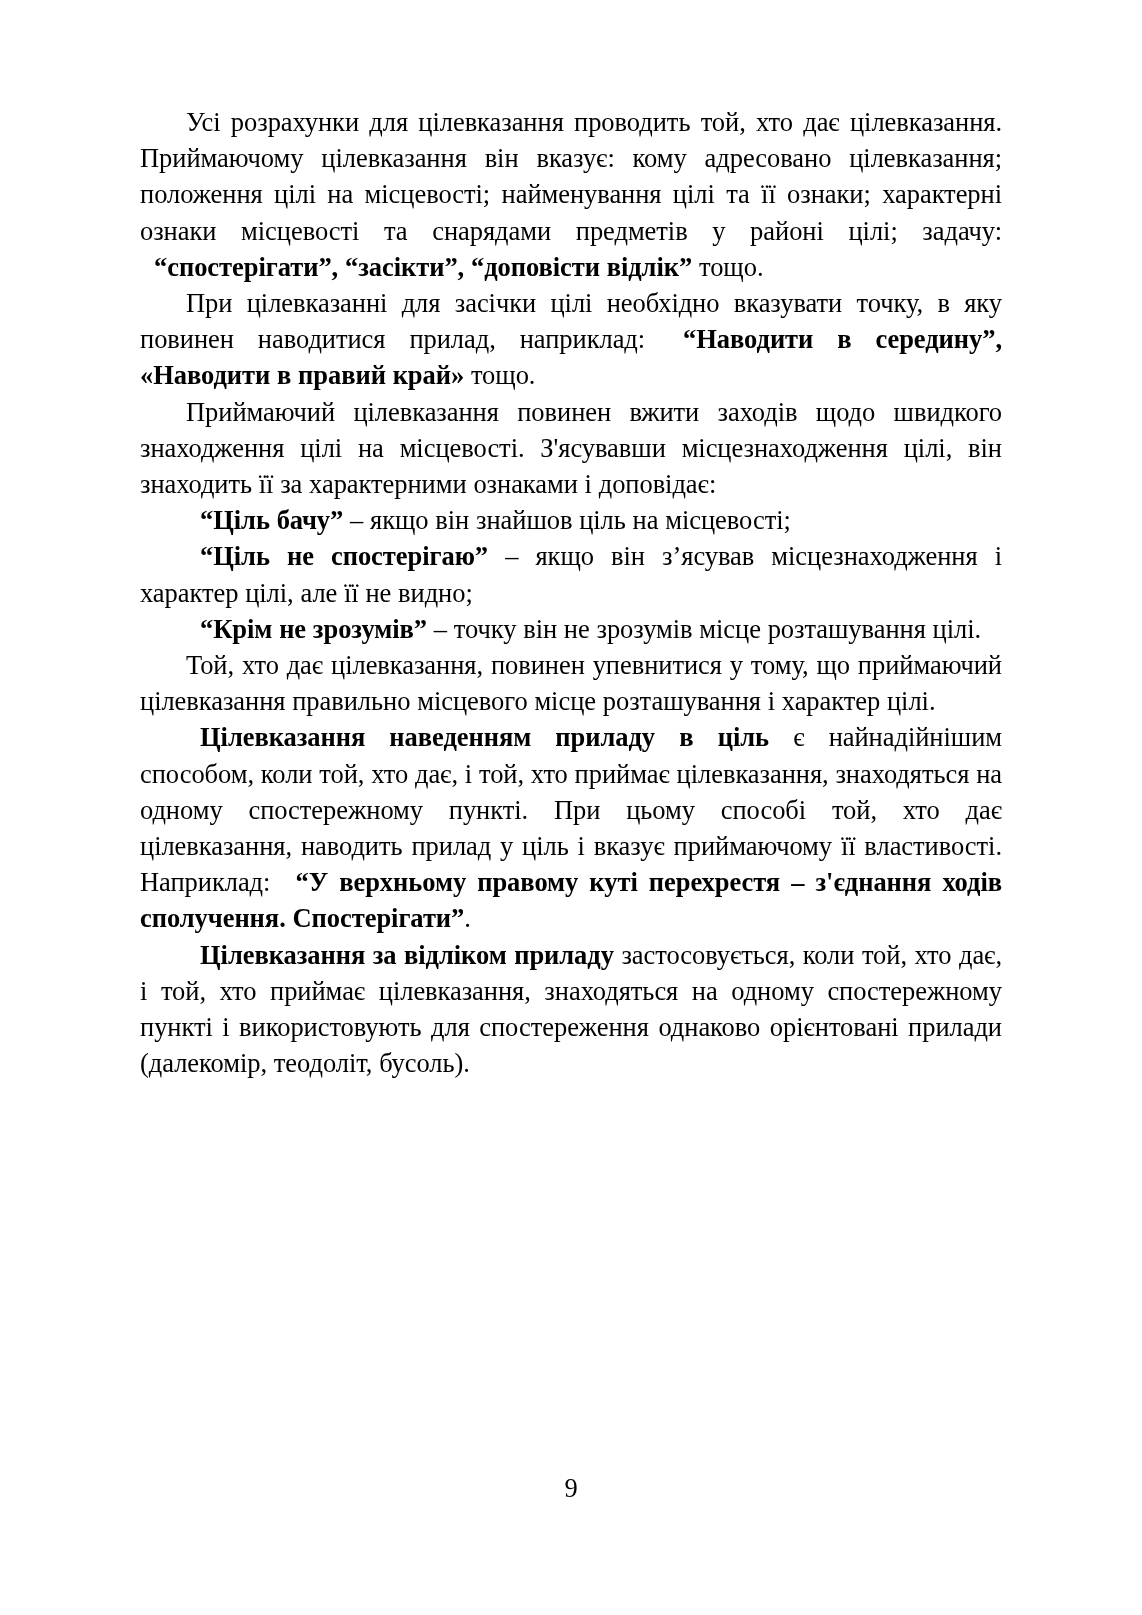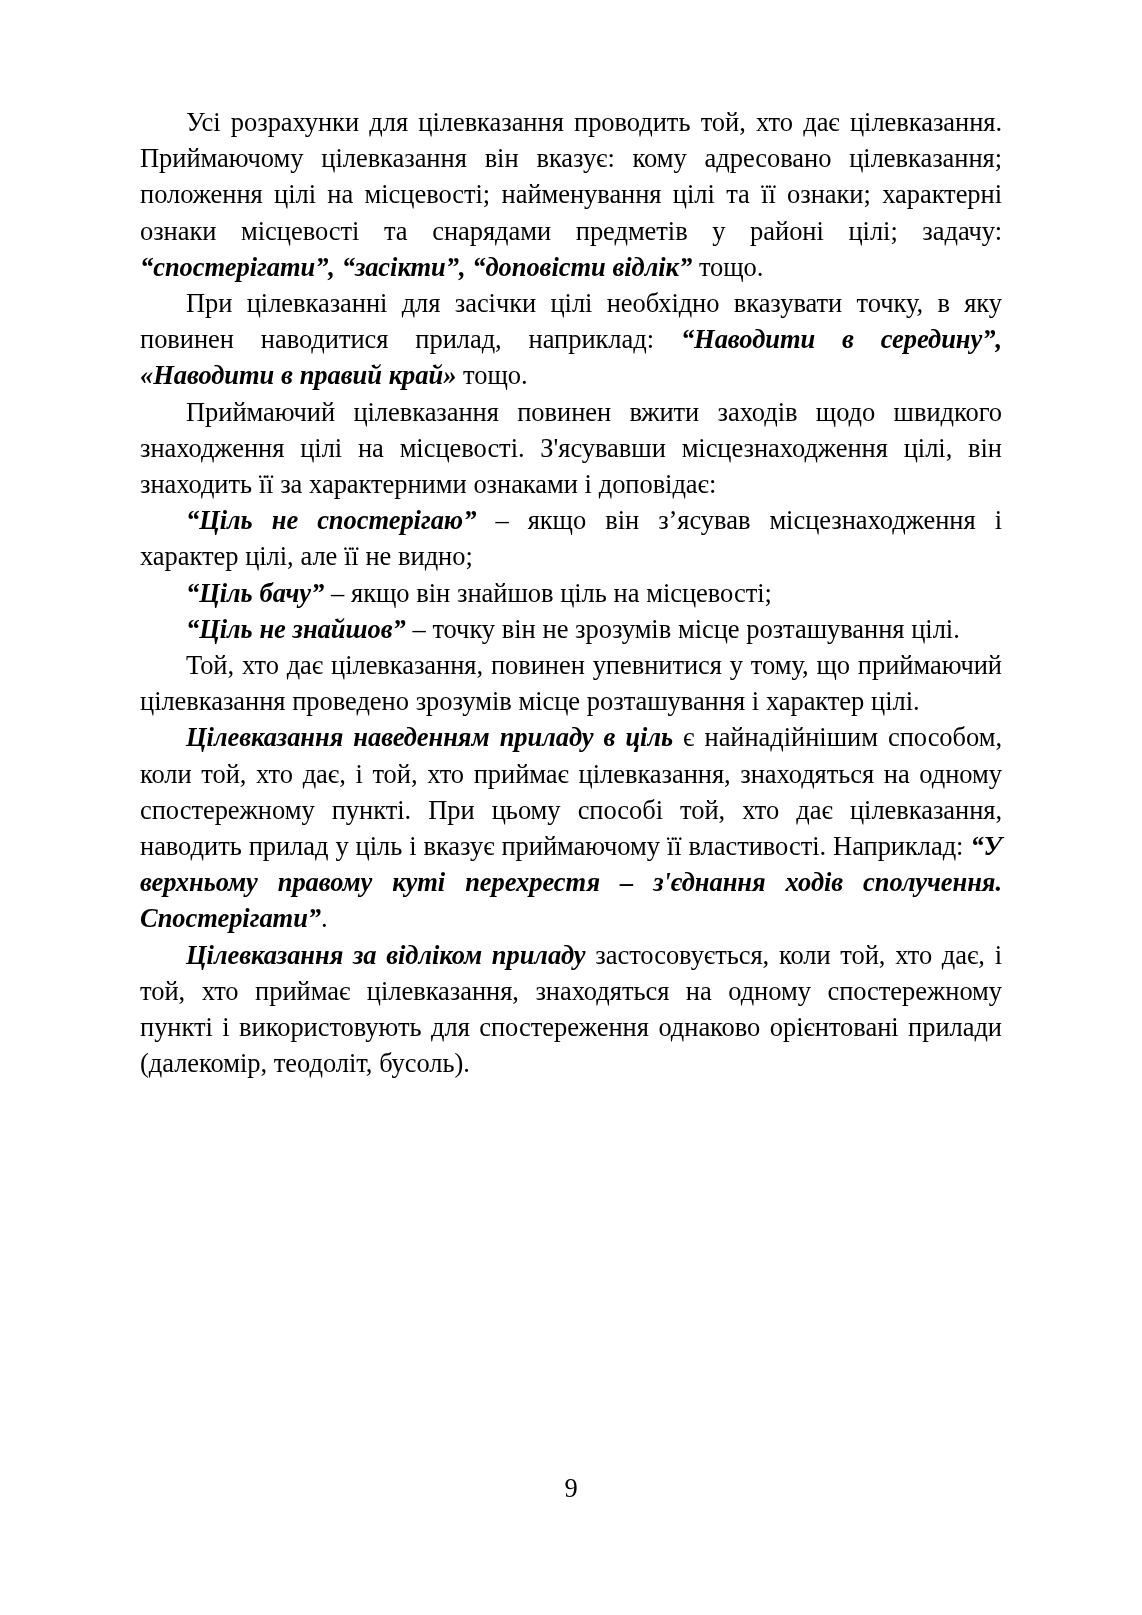--- a/index.html
+++ b/index.html
@@ -32,21 +32,21 @@
     letter-spacing: -0.05px;
     word-spacing: 0.2px;
     -webkit-hyphens: none;
     hyphens: none;
   }
   p.para:last-of-type {
     text-align-last: left;
   }
   .em {
     font-weight: bold;
-    font-style: italic;
+    margin-left: 14px;
   }
   .page-number {
     position: absolute;
     left: 0;
     right: 0;
     top: 1472px;
     text-align: center;
     font-family: "Liberation Serif", "DejaVu Serif", serif;
     font-size: 26.5px;
     line-height: 32px;
@@ -55,23 +55,23 @@
 </style>
 </head>
 <body>
 
 <div class="page">
 
   <div class="text-column">
       <p class="para"><span>Усі розрахунки для цілевказання проводить той, хто дає цілевказання. Приймаючому цілевказання він вказує: кому адресовано цілевказання; положення цілі на місцевості; найменування цілі та її ознаки; характерні ознаки місцевості та снарядами предметів у районі цілі; задачу: </span><span class="em">“спостерігати”, “засікти”, “доповісти відлік”</span><span> тощо.</span></p>
       <p class="para"><span>При цілевказанні для засічки цілі необхідно вказувати точку, в яку повинен наводитися прилад, наприклад: </span><span class="em">“Наводити в середину”, «Наводити в правий край»</span><span> тощо.</span></p>
       <p class="para"><span>Приймаючий цілевказання повинен вжити заходів щодо швидкого знаходження цілі на місцевості. З'ясувавши місцезнаходження цілі, він знаходить її за характерними ознаками і доповідає:</span></p>
+      <p class="para"><span class="em">“Ціль бачу”</span><span> – якщо він знайшов ціль на місцевості;</span></p>
       <p class="para"><span class="em">“Ціль не спостерігаю”</span><span> – якщо він з’ясував місцезнаходження і характер цілі, але її не видно;</span></p>
-      <p class="para"><span class="em">“Ціль бачу”</span><span> – якщо він знайшов ціль на місцевості;</span></p>
-      <p class="para"><span class="em">“Ціль не знайшов”</span><span> – точку він не зрозумів місце розташування цілі.</span></p>
-      <p class="para"><span>Той, хто дає цілевказання, повинен упевнитися у тому, що приймаючий цілевказання проведено зрозумів місце розташування і характер цілі.</span></p>
+      <p class="para"><span class="em">“Крім не зрозумів”</span><span> – точку він не зрозумів місце розташування цілі.</span></p>
+      <p class="para"><span>Той, хто дає цілевказання, повинен упевнитися у тому, що приймаючий цілевказання правильно місцевого місце розташування і характер цілі.</span></p>
       <p class="para"><span class="em">Цілевказання наведенням приладу в ціль</span><span> є найнадійнішим способом, коли той, хто дає, і той, хто приймає цілевказання, знаходяться на одному спостережному пункті. При цьому способі той, хто дає цілевказання, наводить прилад у ціль і вказує приймаючому її властивості. Наприклад: </span><span class="em">“У верхньому правому куті перехрестя – з'єднання ходів сполучення. Спостерігати”</span><span>.</span></p>
       <p class="para"><span class="em">Цілевказання за відліком приладу</span><span> застосовується, коли той, хто дає, і той, хто приймає цілевказання, знаходяться на одному спостережному пункті і використовують для спостереження однаково орієнтовані прилади (далекомір, теодоліт, бусоль).</span></p>
     </div>
 
   <div class="page-number">9</div>
 
 </div>
 
 </body></html>

